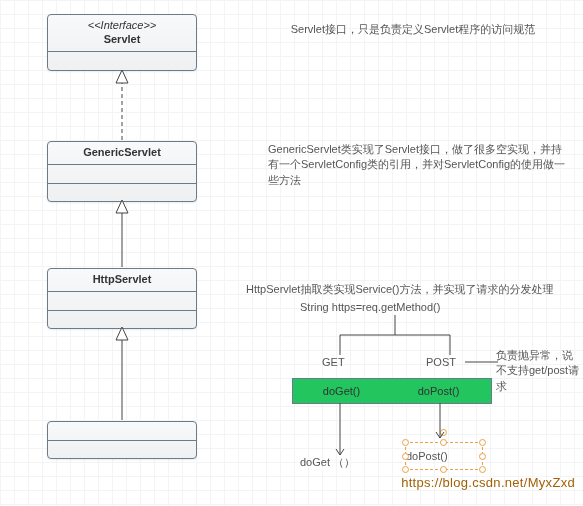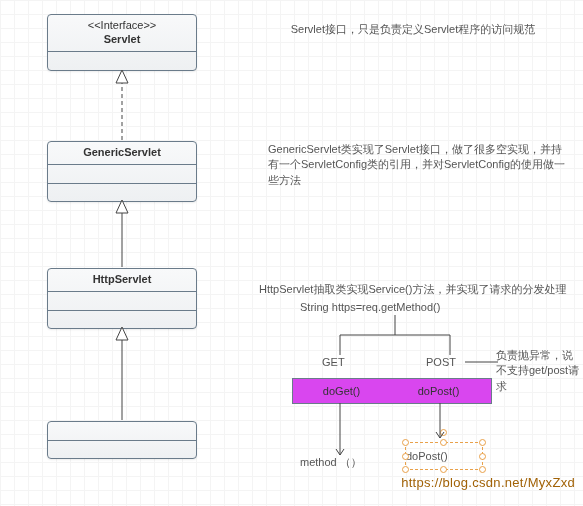--- a/index.html
+++ b/index.html
@@ -2,25 +2,25 @@
 <html><head>
 <meta charset="utf-8">
 <style>
   *{box-sizing:border-box;margin:0;padding:0}
   body{font-family:Arial,"Microsoft YaHei",sans-serif;font-size:11px;color:#333;width:583px;height:506px;position:relative;background:#fff;overflow:hidden}
   .grid{position:absolute;inset:0;background-image:linear-gradient(to right,#f4f4f4 1px,transparent 1px),linear-gradient(to bottom,#f4f4f4 1px,transparent 1px);background-size:14px 14px;z-index:0}
   .uml{position:absolute;background:linear-gradient(#f8f9fa,#eef0f2);border:1px solid #6a7b8a;border-radius:4px;width:150px;box-shadow:0 1px 2px rgba(0,0,0,.08)}
   .uml .head{border-bottom:1px solid #6a7b8a;text-align:center;padding:4px 6px;line-height:1.25}
   .uml .body{height:18px}
   .uml .body+.body{border-top:1px solid #6a7b8a}
-  .stereo{}
+  .stereo{font-style:italic}
   .name{font-weight:bold}
   .note{position:absolute;color:#555;font-size:11px;line-height:1.4;}
   .svgLayer{position:absolute;inset:0;z-index:1;pointer-events:none}
-  .methodBox{position:absolute;border:1px solid #6a7b8a;background:#d946ef}
+  .methodBox{position:absolute;border:1px solid #6a7b8a;background:#22c55e}
   .methodBox span{display:inline-block;width:49%;text-align:center;padding:6px 0}
   .sel{position:absolute;border:1px dashed #e9a14a}
   .handle{position:absolute;width:7px;height:7px;background:#fff;border:1px solid #e9a14a;border-radius:50%}
   .wm{position:absolute;right:8px;bottom:16px;color:#a16207;font-size:13px;letter-spacing:.3px}
 </style>
 </head>
 <body>
 
 <div class="grid"></div>
 
@@ -71,32 +71,32 @@
     <div class="body"></div>
 </div>
 
 <div class="uml" style="left:47px;top:421px">
   <div class="body"></div>
     <div class="body"></div>
 </div>
 
 <div class="note" style="left:268px;top:22px;width:290px;text-align:center">Servlet接口，只是负责定义Servlet程序的访问规范</div>
 <div class="note" style="left:268px;top:142px;width:300px">GenericServlet类实现了Servlet接口，做了很多空实现，并持有一个ServletConfig类的引用，并对ServletConfig的使用做一些方法</div>
-<div class="note" style="left:259px;top:282px;width:310px">HttpServlet抽取类实现Service()方法，并实现了请求的分发处理</div>
+<div class="note" style="left:246px;top:282px;width:310px">HttpServlet抽取类实现Service()方法，并实现了请求的分发处理</div>
 <div class="note" style="left:300px;top:300px;width:200px">String https=req.getMethod()</div>
 
 <div class="note" style="left:322px;top:355px;width:36px">GET</div>
 <div class="note" style="left:426px;top:355px;width:46px">POST</div>
 <div class="note" style="left:496px;top:348px;width:86px;text-align:left">负责抛异常，说不支持get/post请求</div>
 
 <div class="methodBox" style="left:292px;top:378px;width:200px">
   <span>doGet()</span><span>doPost()</span>
 </div>
 
-<div class="note" style="left:300px;top:455px;width:70px">method （）</div>
+<div class="note" style="left:300px;top:455px;width:70px">doGet （）</div>
 
 <div class="sel" style="left:405px;top:442px;width:78px;height:28px">
   <div class="note" style="left:0;top:6px;width:78px">doPost()</div>
   <div class="handle" style="left:-4px;top:-4px"></div>
   <div class="handle" style="left:34px;top:-4px"></div>
   <div class="handle" style="right:-4px;top:-4px"></div>
   <div class="handle" style="left:-4px;top:10px"></div>
   <div class="handle" style="right:-4px;top:10px"></div>
   <div class="handle" style="left:-4px;bottom:-4px"></div>
   <div class="handle" style="left:34px;bottom:-4px"></div>

